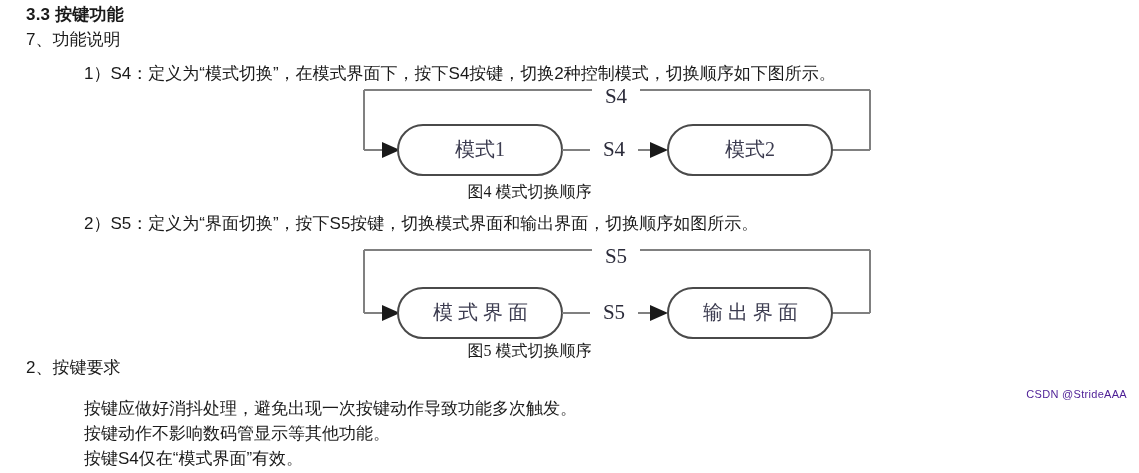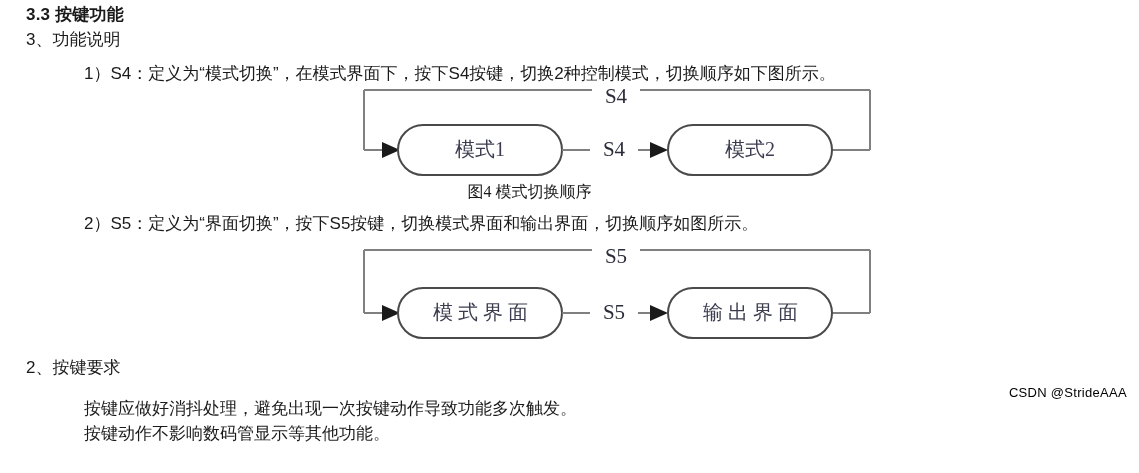--- a/index.html
+++ b/index.html
@@ -81,22 +81,22 @@
     left: 0;
     margin-left: 32px;
   }
   .diag-1 { top: 82px; }
   .diag-2 { top: 240px; text-decoration: underline; }
 
   .watermark {
     position: absolute;
     right: 12px;
     bottom: 6px;
-    font-size: 13px;
-    color: #000000;
+    font-size: 11px;
+    color: #4c1d95;
     font-family: "Liberation Sans", "DejaVu Sans", sans-serif;
     letter-spacing: 0.3px;
     white-space: nowrap;
   }
 
   .node-label {
     font-family: "Liberation Serif", "DejaVu Serif", serif;
     font-size: 20px;
     fill: #3c3c50;
   }
@@ -122,21 +122,21 @@
     fill: #1a1a1a;
   }
 </style>
 </head>
 <body>
 
 <div class="page">
 
   <div class="heading">3.3 按键功能</div>
 
-  <div class="line-l1">3、功能说明</div>
+  <div class="line-l1">7、功能说明</div>
 
   <div class="line-l2 item-s4">1）S4：定义为“模式切换”，在模式界面下，按下S4按键，切换2种控制模式，切换顺序如下图所示。</div>
 
   <div class="diagram diag-1">
     <svg width="1139" height="100" viewBox="0 0 1139 100" xmlns="http://www.w3.org/2000/svg">
 
       <path class="stroke-line" d="M 332 8 L 560 8"></path>
 
       <path class="stroke-line" d="M 608 8 L 838 8"></path>
 
@@ -184,20 +184,22 @@
       <path class="stroke-line" d="M 530 73 L 558 73"></path>
       <path class="stroke-line" d="M 606 73 L 626 73"></path>
       <text class="edge-label" x="582" y="74" text-anchor="middle" dominant-baseline="middle">S5</text>
       <polygon class="arrow-head" points="618,65 636,73 618,81"></polygon>
 
       <rect class="node-box" x="636" y="48" width="164" height="50" rx="25" ry="25"></rect>
       <text class="node-label spaced" x="721" y="74" text-anchor="middle" dominant-baseline="middle">输出界面</text>
     </svg>
   </div>
 
+  <div class="caption cap-2 cap-shift">图5 模式切换顺序</div>
 
   <div class="line-req-head">2、按键要求</div>
   <div class="req-line req-2">按键动作不影响数码管显示等其他功能。</div>
   <div class="req-line req-1">按键应做好消抖处理，避免出现一次按键动作导致功能多次触发。</div>
+  <div class="req-line req-3">按键S4仅在“模式界面”有效。</div>
 
   <div class="watermark">CSDN @StrideAAA</div>
 
 </div>
 
 </body></html>

